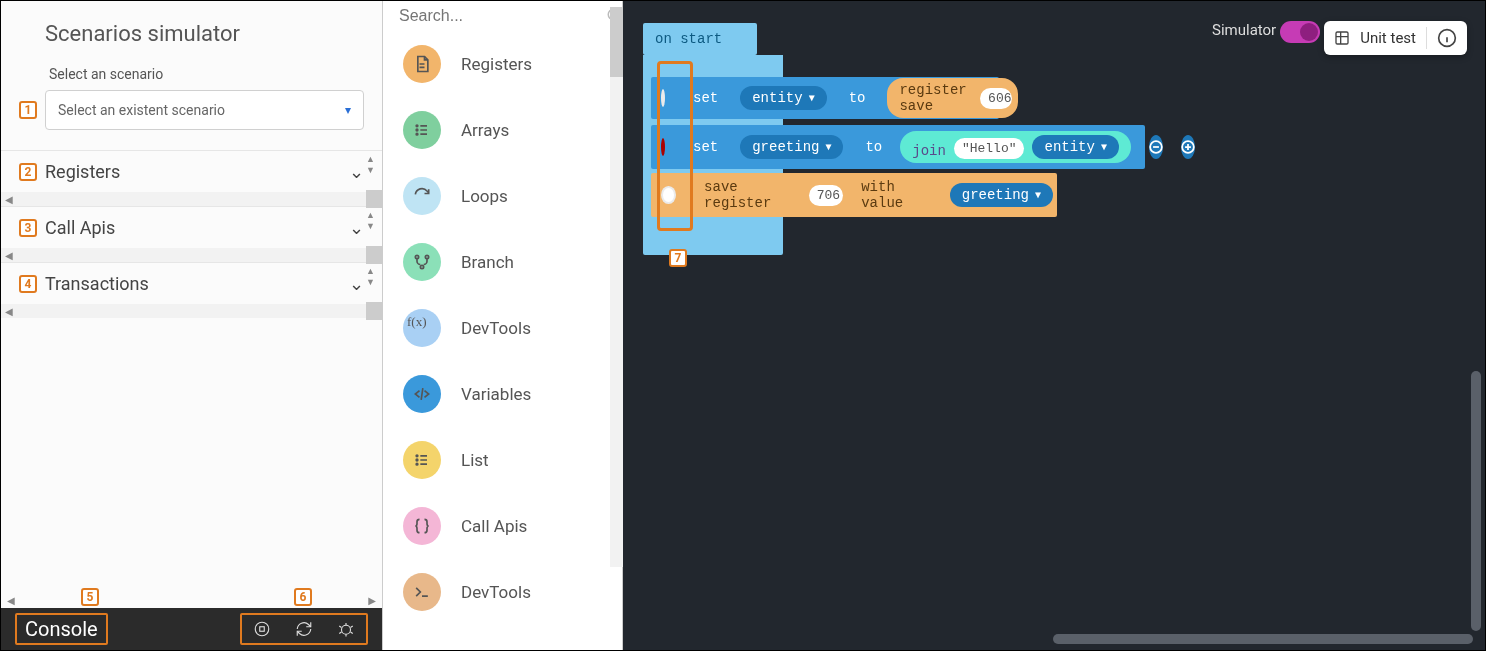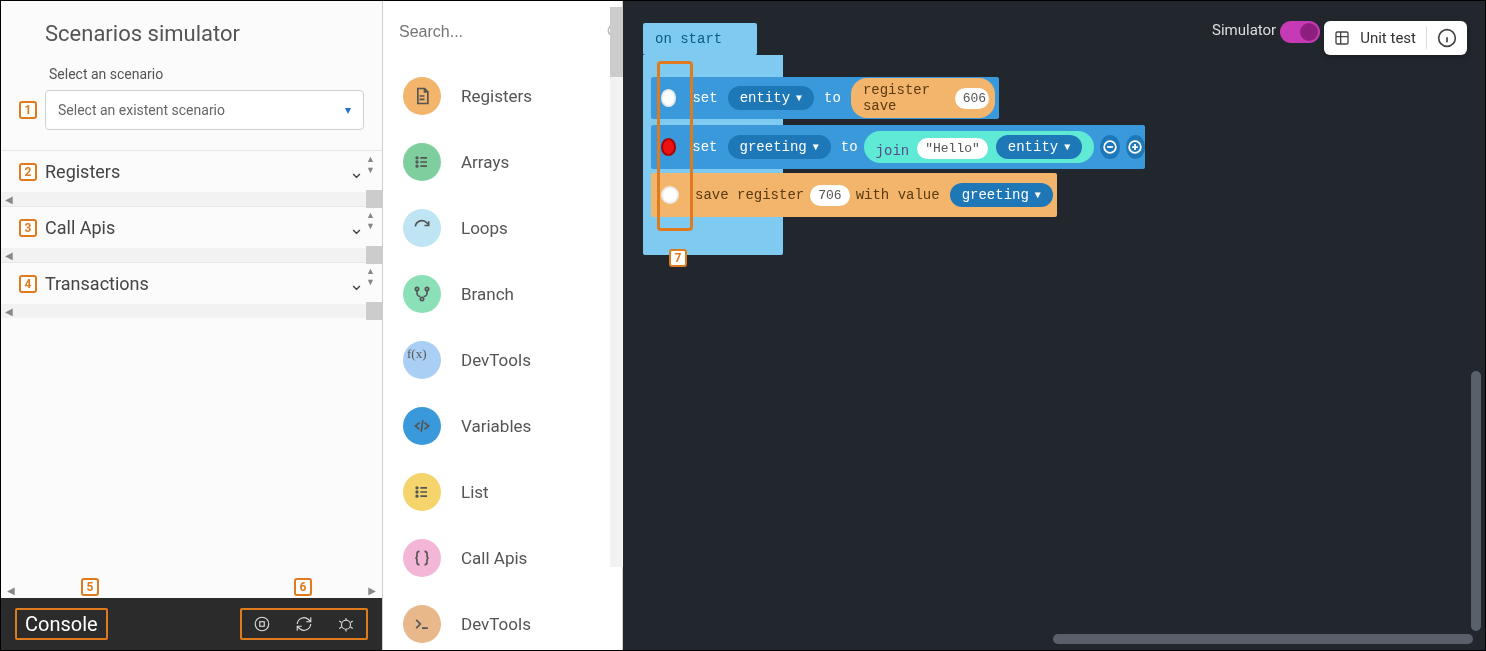--- a/index.html
+++ b/index.html
@@ -22,28 +22,28 @@
   .chev { font-size: 18px; color: #444; }
   .hscroll-track { height: 14px; background: #f2f2f2; display: flex; align-items: center; justify-content: space-between; padding: 0 4px; color: #888; font-size: 10px; position: relative;}
   .hscroll-track .thumb { position: absolute; right: 0; top: -2px; width: 16px; height: 18px; background: #ccc; }
   .updown { position: absolute; right: 2px; top: 4px; width: 14px; display: flex; flex-direction: column; gap: 2px; }
   .updown span { font-size: 9px; color: #888; line-height: 1; }
 
   .left-bottom-scroll { height: 16px; background: #fbfbfb; display: flex; align-items: center; justify-content: space-between; padding: 0 6px; color: #888; font-size: 10px; position: relative; }
   .left-bottom-scroll .b5 { position: absolute; left: 80px; top: -4px; }
   .left-bottom-scroll .b6 { position: absolute; right: 70px; top: -4px; }
 
-  .console-bar { height: 52px; background: #2b2b2b; display: flex; align-items: center; padding: 0 14px; gap: 10px; }
+  .console-bar { height: 42px; background: #2b2b2b; display: flex; align-items: center; padding: 0 14px; gap: 10px; }
   .console-label { color: #fff; font-size: 20px; padding: 2px 8px; border: 2px solid #e07a1f; border-radius: 2px; }
   .console-icons { margin-left: auto; display: flex; align-items: center; gap: 22px; padding: 4px 10px; border: 2px solid #e07a1f; border-radius: 2px;}
   .console-icons .ic { width: 20px; height: 20px; display: inline-flex; align-items: center; justify-content: center; color: #ddd; }
 
   
   .palette { width: 240px; height: 100%; background: #fff; border-right: 1px solid #ccc; display: flex; flex-direction: column; position: relative;}
-  .search-wrap { padding: 22px 16px; display: flex; align-items: center; }
+  .search-wrap { padding: 6px 16px; display: flex; align-items: center; }
   .search-input { flex: 1; border: none; outline: none; font-size: 16px; color: #888; background: transparent; }
   .search-ic { color: #bbb; }
   .cat-list { flex: 1; overflow: hidden; }
   .cat-item { display: flex; align-items: center; gap: 20px; padding: 14px 20px; cursor: pointer; }
   .cat-icon { width: 38px; height: 38px; border-radius: 50%; display: inline-flex; align-items: center; justify-content: center; font-size: 16px; color: #555; }
   .cat-label { font-size: 17px; color: #555; }
   .palette-scroll { position: absolute; right: -2px; top: 6px; width: 14px; height: 560px; background: #f2f2f2; }
   .palette-scroll .pthumb { position: absolute; left: 0; top: 0; width: 14px; height: 70px; background: #ccc; }
 
   
@@ -59,21 +59,21 @@
   .unit-test .divider { width: 1px; height: 22px; background: #ddd; }
   .unit-test .ic { color: #444; }
 
   
   .block-root { position: absolute; left: 20px; top: 22px; }
   .hat { background: #7ecaf0; color: #0d5a82; font-family: "Courier New", monospace; font-size: 14px; padding: 8px 14px 8px 12px; border-radius: 2px; width: 114px; position: relative; }
   .hat-body { background: #7ecaf0; width: 140px; height: 200px; position: relative; border-radius: 0 0 2px 2px; }
   .bp-col { position: absolute; left: 14px; top: 38px; width: 36px; height: 170px; border: 3px solid #e07a1f; border-radius: 4px; background: rgba(0,0,0,0); z-index: 40; }
   .bp-badge { position: absolute; left: 26px; top: 226px; z-index: 41; }
 
-  .stmt { position: absolute; font-family: "Courier New", monospace; font-size: 14px; color: #fff; display: flex; align-items: center; border-radius: 2px; }
+  .stmt { position: absolute; font-family: "Courier New", monospace; font-size: 14px; color: #fff; display: flex; align-items: center; border-radius: 2px; gap: 12px; }
   .stmt .bp { width: 18px; height: 18px; border-radius: 50%; margin: 0 10px 0 10px; background: #fff; border: 2px solid rgba(0,0,0,.08); }
   .stmt .bp.red { background: #e11; border-color: #a00; }
   .stmt .kw { padding: 0 6px; }
   .pill { display: inline-flex; align-items: center; gap: 6px; border-radius: 16px; padding: 4px 12px; margin: 0 4px; font-family: "Courier New", monospace; font-size: 14px; }
   .pill .caret { font-size: 10px; }
   .oval-input { background: #fff; color: #555; border-radius: 14px; padding: 3px 8px; font-family: "Courier New", monospace; font-size: 13px; display: inline-block; min-width: 30px; text-align: center; }
 
   
   .b1 { left: 8px; top: 54px; height: 42px; background: #3a99db; width: 348px; z-index: 30;}
   .b1 .varpill { background: #1e78b8; color: #fff; }

